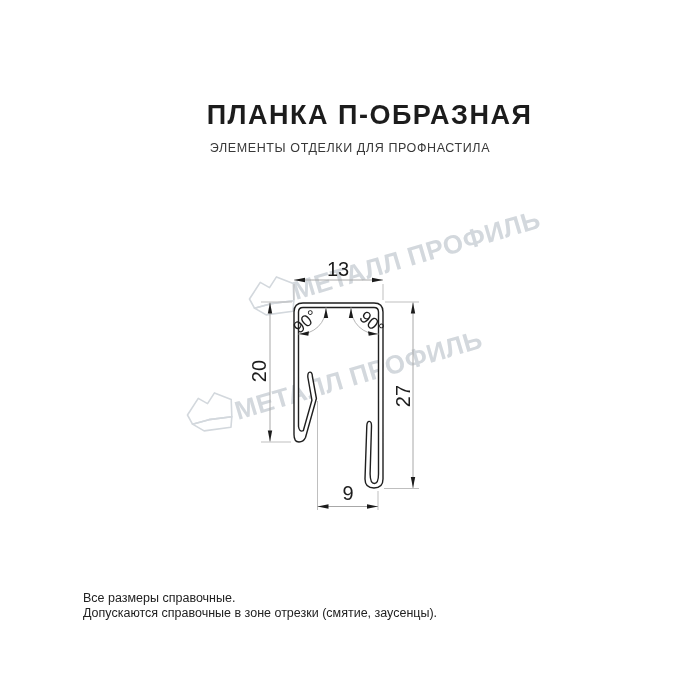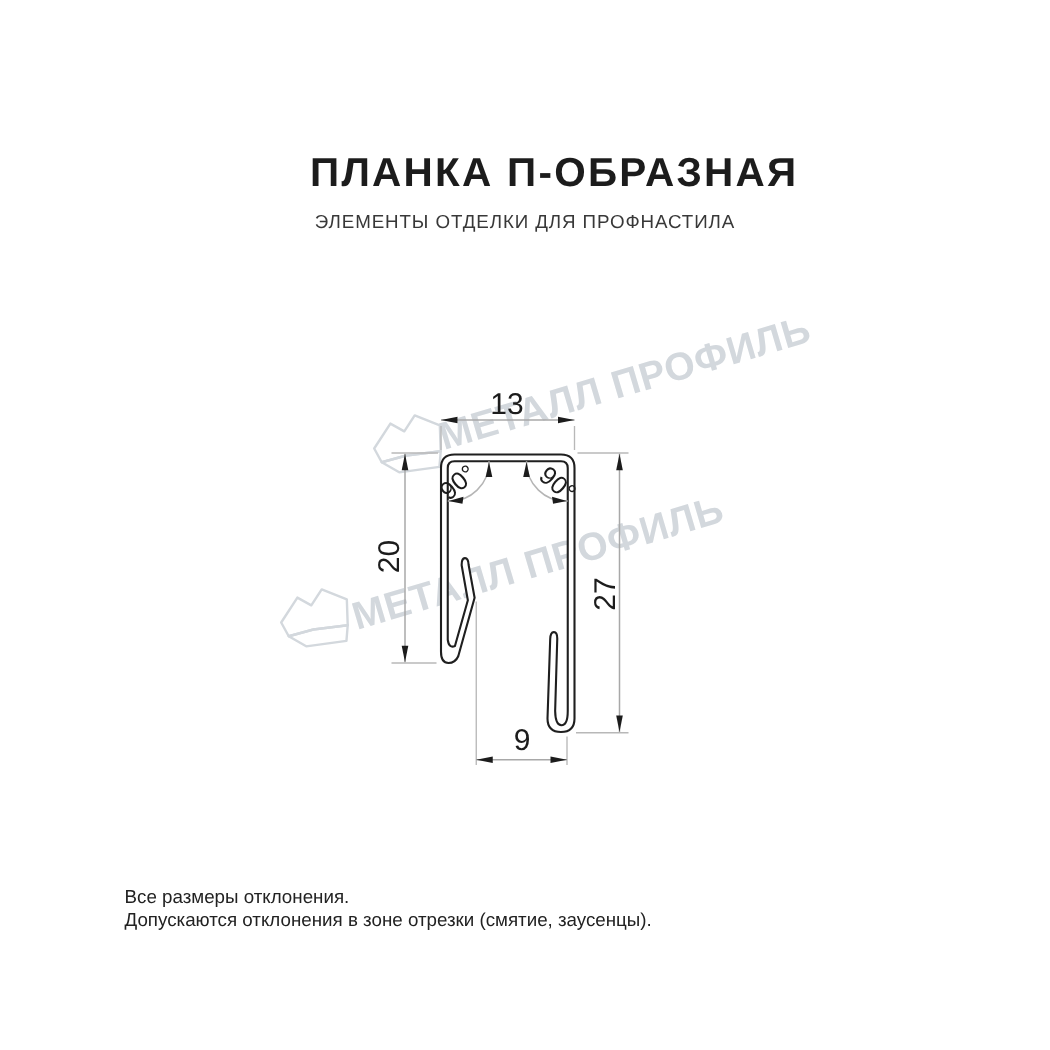--- a/index.html
+++ b/index.html
@@ -107,15 +107,15 @@
   <g>
     <path class="arcline" d="M 351,307.5 A 26,26 0 0 0 378.5,334"></path>
     <path class="arrow" d="M 351,308 L 348.8,318 L 353.2,318 Z"></path>
     <path class="arrow" d="M 378,334 L 368,331.2 L 368.7,335.8 Z"></path>
     <text class="angletext" x="368" y="327" text-anchor="middle" transform="rotate(40 368 327)">90°</text>
   </g>
 
 </svg>
 
 <div class="footer">
-  <div>Все размеры отклонения.</div>
-  <div>Допускаются отклонения в зоне отрезки (смятие, заусенцы).</div>
+  <div>Все размеры справочные.</div>
+  <div>Допускаются справочные в зоне отрезки (смятие, заусенцы).</div>
 </div>
 
 </body></html>

